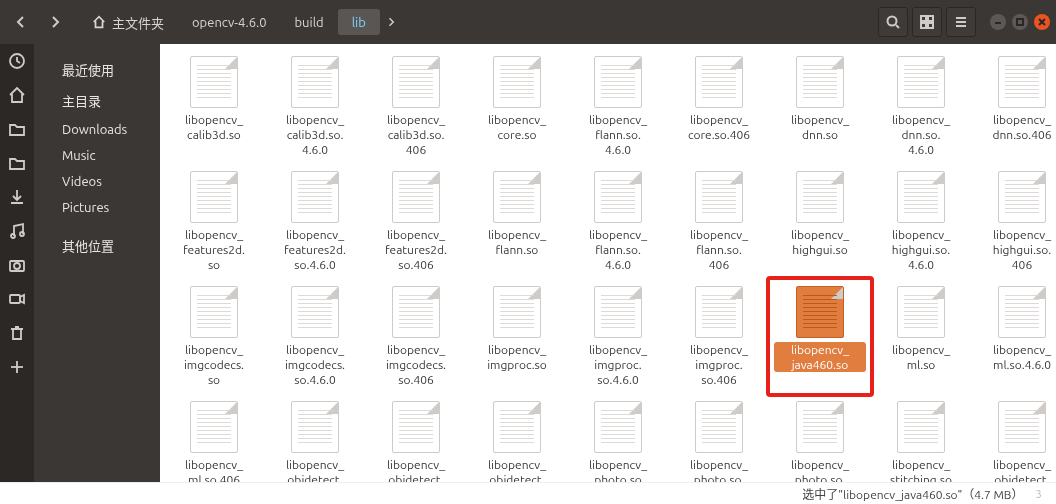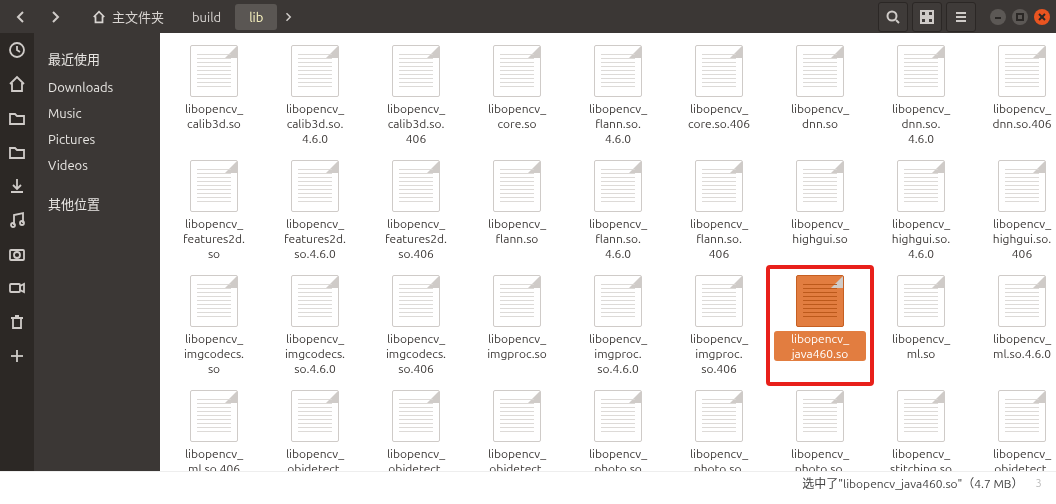--- a/index.html
+++ b/index.html
@@ -3,35 +3,35 @@
 <meta charset="utf-8">
 <style>
   * { box-sizing: border-box; margin: 0; padding: 0; }
   body {
     width: 1056px; height: 504px;
     font-family: Ubuntu, "Noto Sans CJK SC", "Microsoft YaHei", sans-serif;
     background: #fff; overflow: hidden; position: relative;
     font-size: 13px;
   }
   .toolbar {
-    height: 33px; background: #3b3735; color: #e8e6e3;
+    height: 44px; background: #3b3735; color: #e8e6e3;
     display: flex; align-items: center; padding: 16px 6px;
     gap: 4px;
   }
   .tb-btn {
     width: 30px; height: 30px; display: flex; align-items: center;
     justify-content: center; border-radius: 3px; cursor: pointer;
   }
   .tb-btn svg { stroke: #cfcbc8; fill: none; stroke-width: 2; }
   .crumbs { display: flex; align-items: center; gap: 0; margin-left: 4px; }
   .crumb {
     padding: 6px 14px; color: #d8d4d1; border-radius: 3px;
     display: flex; align-items: center; gap: 6px; cursor: pointer;
   }
-  .crumb.active { background: #5a5653; color: #fef9c3; }
+  .crumb.active { background: #5a5653; color: #7dd3fc; }
   .crumb svg { stroke: #d8d4d1; fill: none; stroke-width: 2; }
   .tb-right { margin-left: auto; display: flex; gap: 4px; align-items: center; }
   .tb-right .tb-btn { border: 1px solid #2b2725; background: #3f3b39; }
   .win-controls { display: flex; gap: 6px; margin-left: 10px; }
   .win-dot {
     width: 16px; height: 16px; border-radius: 50%; background: #5c5855;
     display: flex; align-items: center; justify-content: center;
   }
   .win-dot.close { background: #e95420; }
   .win-dot svg { stroke: #2a2725; stroke-width: 2; fill: none; }
@@ -43,21 +43,21 @@
     display: flex; flex-direction: column; align-items: center;
     padding-top: 8px; gap: 14px;
   }
   .launcher svg { stroke: #cfcbc8; fill: none; stroke-width: 1.8; width: 18px; height: 18px; }
 
   .sidebar {
     width: 126px; background: #3b3735; color: #e8e6e3;
     padding: 10px 0;
   }
   .side-item {
-    padding: 6px 14px; cursor: pointer;
+    padding: 6px 28px; cursor: pointer;
   }
 
   .file-area {
     flex: 1; background: #fff; overflow: hidden; padding: 8px 6px;
   }
   .grid {
     display: grid; grid-template-columns: repeat(9, 1fr);
     gap: 6px 5px;
   }
   .file {
@@ -115,20 +115,23 @@
         <polyline points="6,3 11,8 6,13"></polyline>
       </svg>
   </div>
 
   <div class="crumbs">
     <div class="crumb">
       <svg width="14" height="14" viewBox="0 0 16 16">
           <path d="M2 8 L8 2 L14 8 M4 7 V14 H12 V7"></path>
         </svg>
       <span>主文件夹</span>
+    </div>
+    <div class="crumb">
+      <span>opencv-4.6.0</span>
     </div>
     <div class="crumb">
       <span>build</span>
     </div>
     <div class="crumb active">
       <span>lib</span>
     </div>
     <div class="tb-btn" style="width:22px;">
       <svg width="12" height="12" viewBox="0 0 16 16">
           <polyline points="6,3 11,8 6,13"></polyline>
@@ -215,24 +218,25 @@
           <path d="M3 5 H15 M5 5 V15 H13 V5 M7 3 H11"></path>
         </svg></span>
     <span><svg viewBox="0 0 18 18">
           <line x1="9" y1="3" x2="9" y2="15"></line>
           <line x1="3" y1="9" x2="15" y2="9"></line>
         </svg></span>
   </div>
 
   <div class="sidebar">
     <div class="side-item"><span>最近使用</span></div>
+    <div class="side-item"><span>主目录</span></div>
     <div class="side-item"><span>Downloads</span></div>
     <div class="side-item"><span>Music</span></div>
+    <div class="side-item"><span>Videos</span></div>
     <div class="side-item"><span>Pictures</span></div>
-    <div class="side-item"><span>Videos</span></div>
     <div style="height:10px"></div>
     <div class="side-item"><span>其他位置</span></div>
   </div>
 
   <div class="file-area">
     <div class="grid" id="file-grid">
         <div class="file">
           <div class="icon"></div>
           <div class="label-wrap">
             <span>libopencv_</span>

